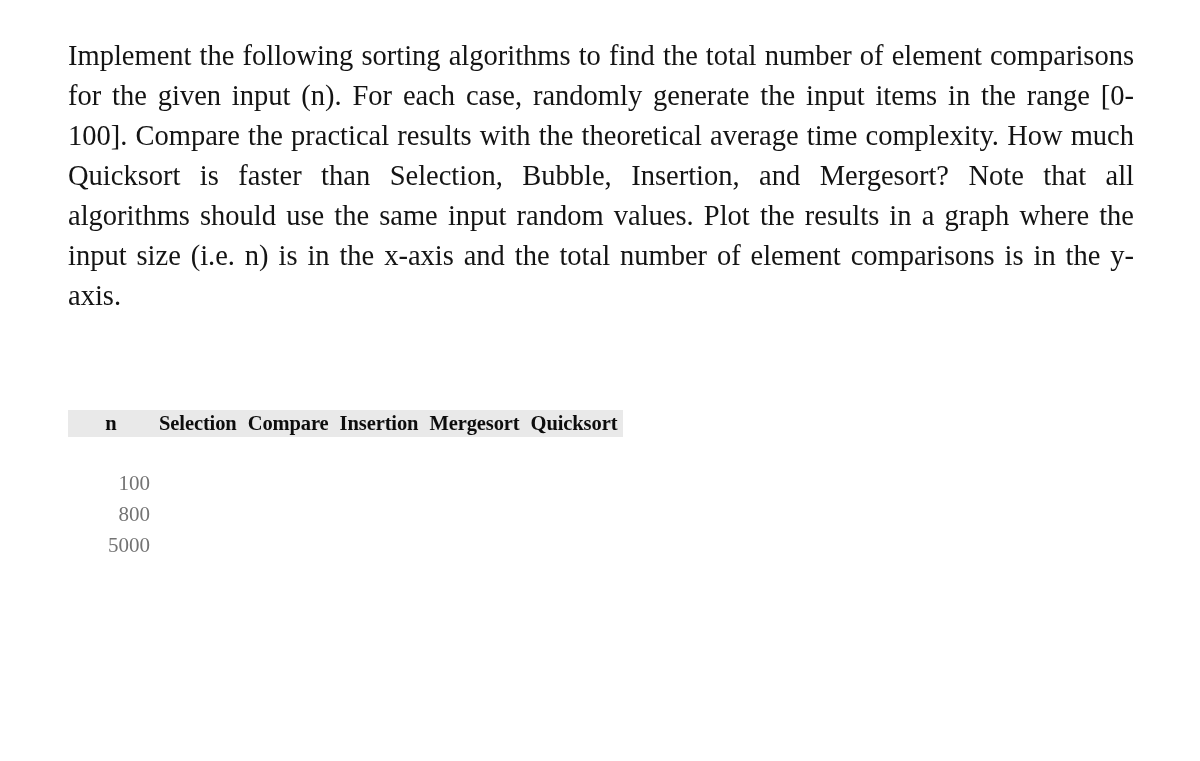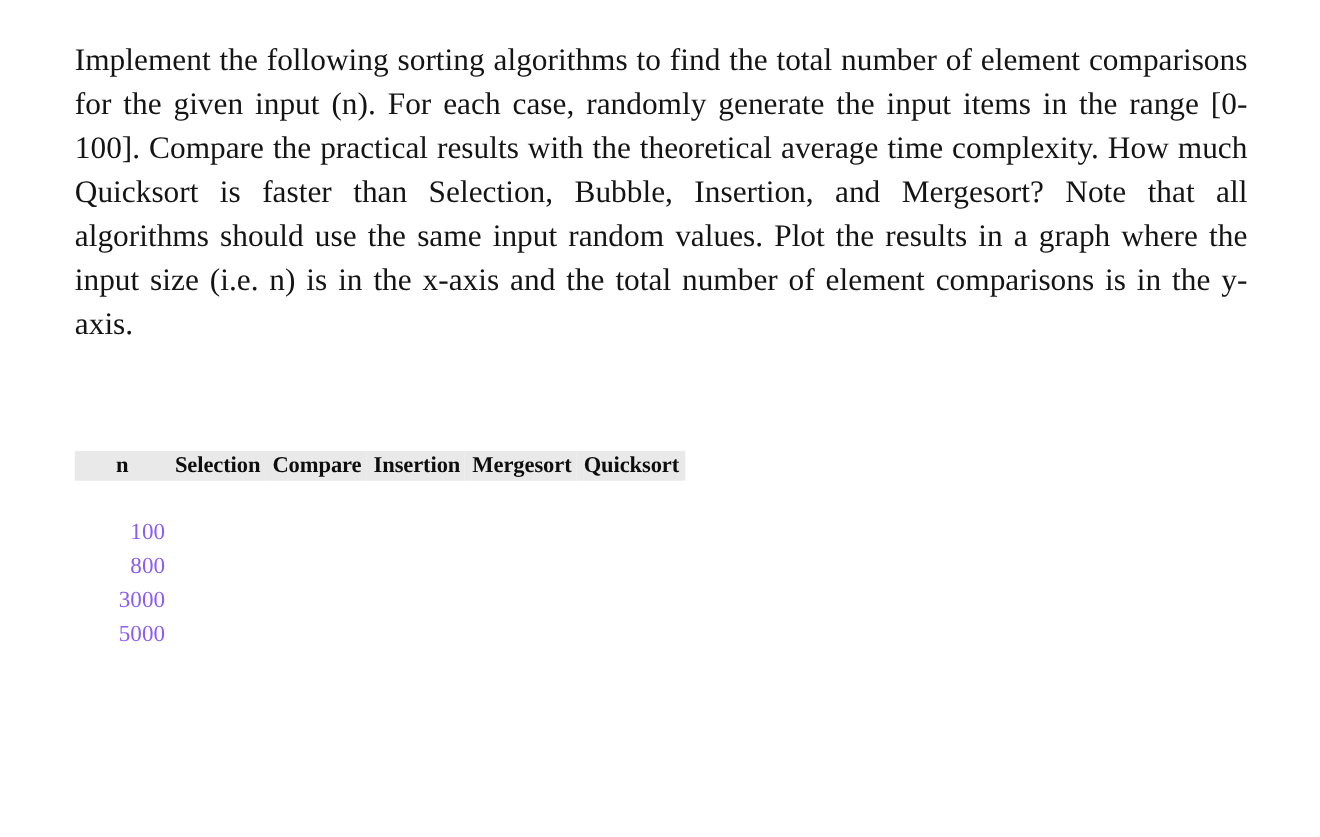--- a/index.html
+++ b/index.html
@@ -93,21 +93,21 @@
   th.col-quicksort { padding-left: 7px !important; padding-right: 6px !important; }
 
   table.results-table tbody tr {
     background: transparent;
     height: 31px;
   }
 
   table.results-table tbody td {
     font-size: 21px;
     line-height: 31px;
-    color: #8b5cf6;
+    color: #737373;
     padding: 0;
     vertical-align: middle;
     background: transparent;
   }
 
   td.cell-n {
     text-align: right;
     padding-right: 8px;
     padding-left: 0;
     white-space: nowrap;
@@ -161,28 +161,20 @@
           <td class="cell-empty"></td>
           <td class="cell-empty"></td>
           <td class="cell-empty"></td>
           <td class="cell-empty"></td>
           <td class="cell-empty"></td>
         </tr>
 
 
 
 
-        <tr>
-          <td class="cell-n">3000</td>
-          <td class="cell-empty"></td>
-          <td class="cell-empty"></td>
-          <td class="cell-empty"></td>
-          <td class="cell-empty"></td>
-          <td class="cell-empty"></td>
-        </tr>
 
 
         <tr>
           <td class="cell-n">5000</td>
           <td class="cell-empty"></td>
           <td class="cell-empty"></td>
           <td class="cell-empty"></td>
           <td class="cell-empty"></td>
           <td class="cell-empty"></td>
         </tr>

